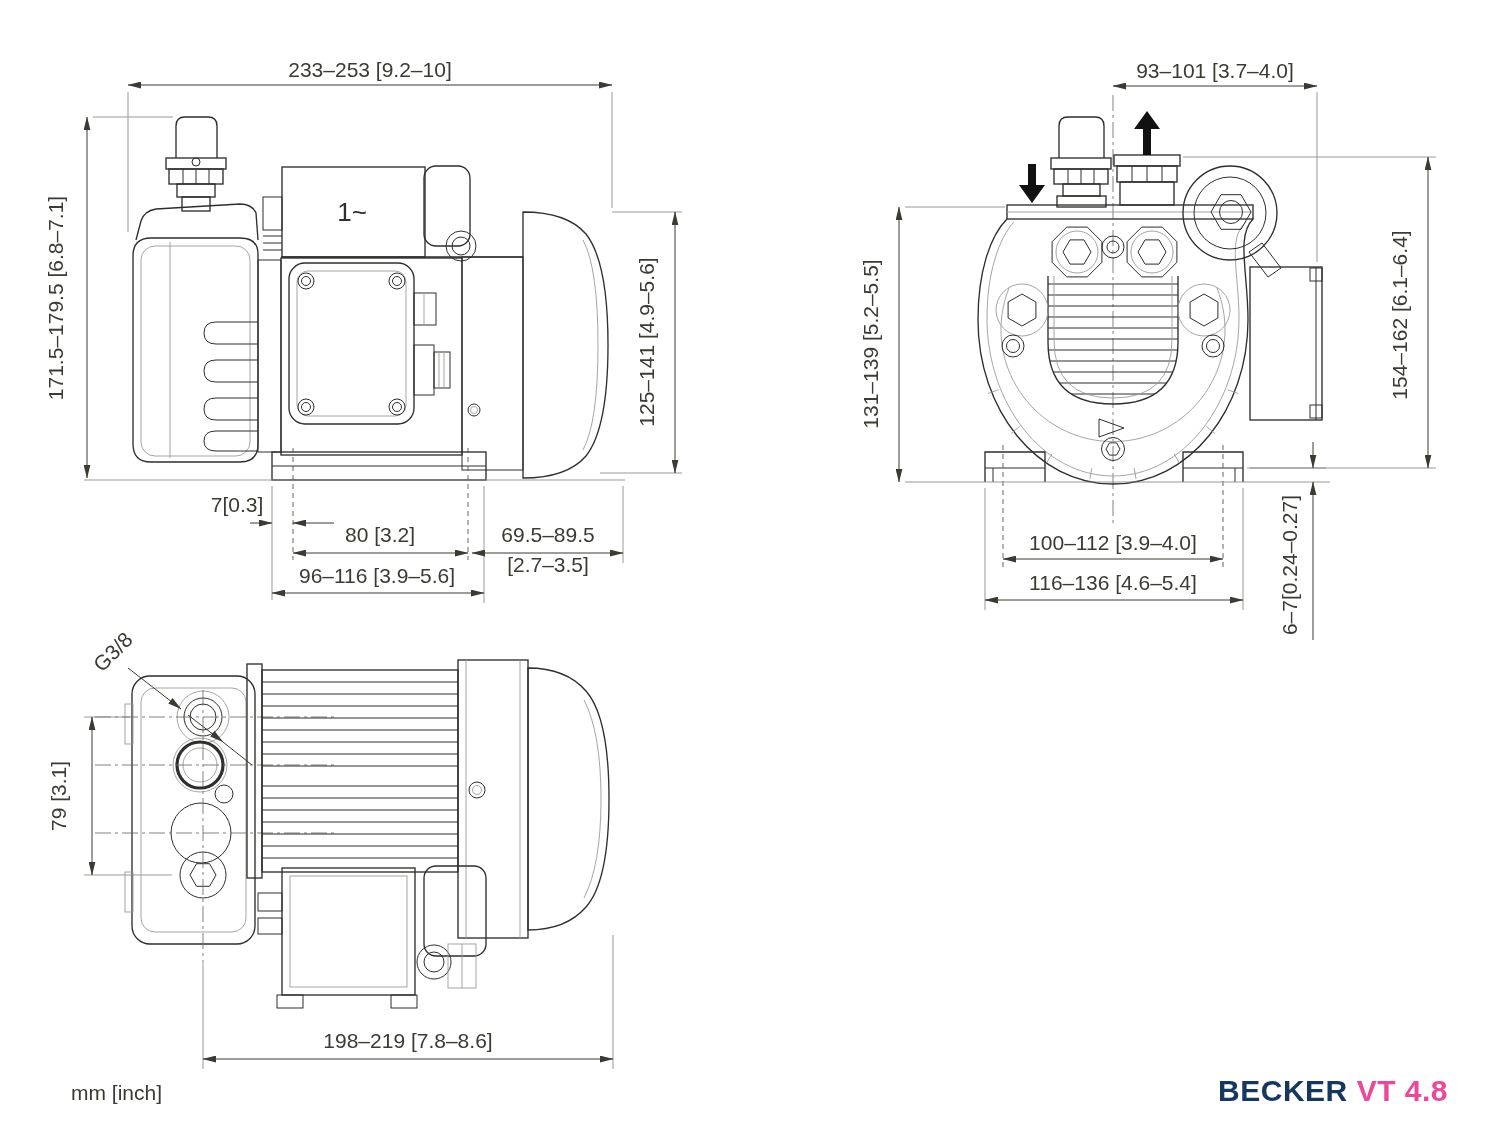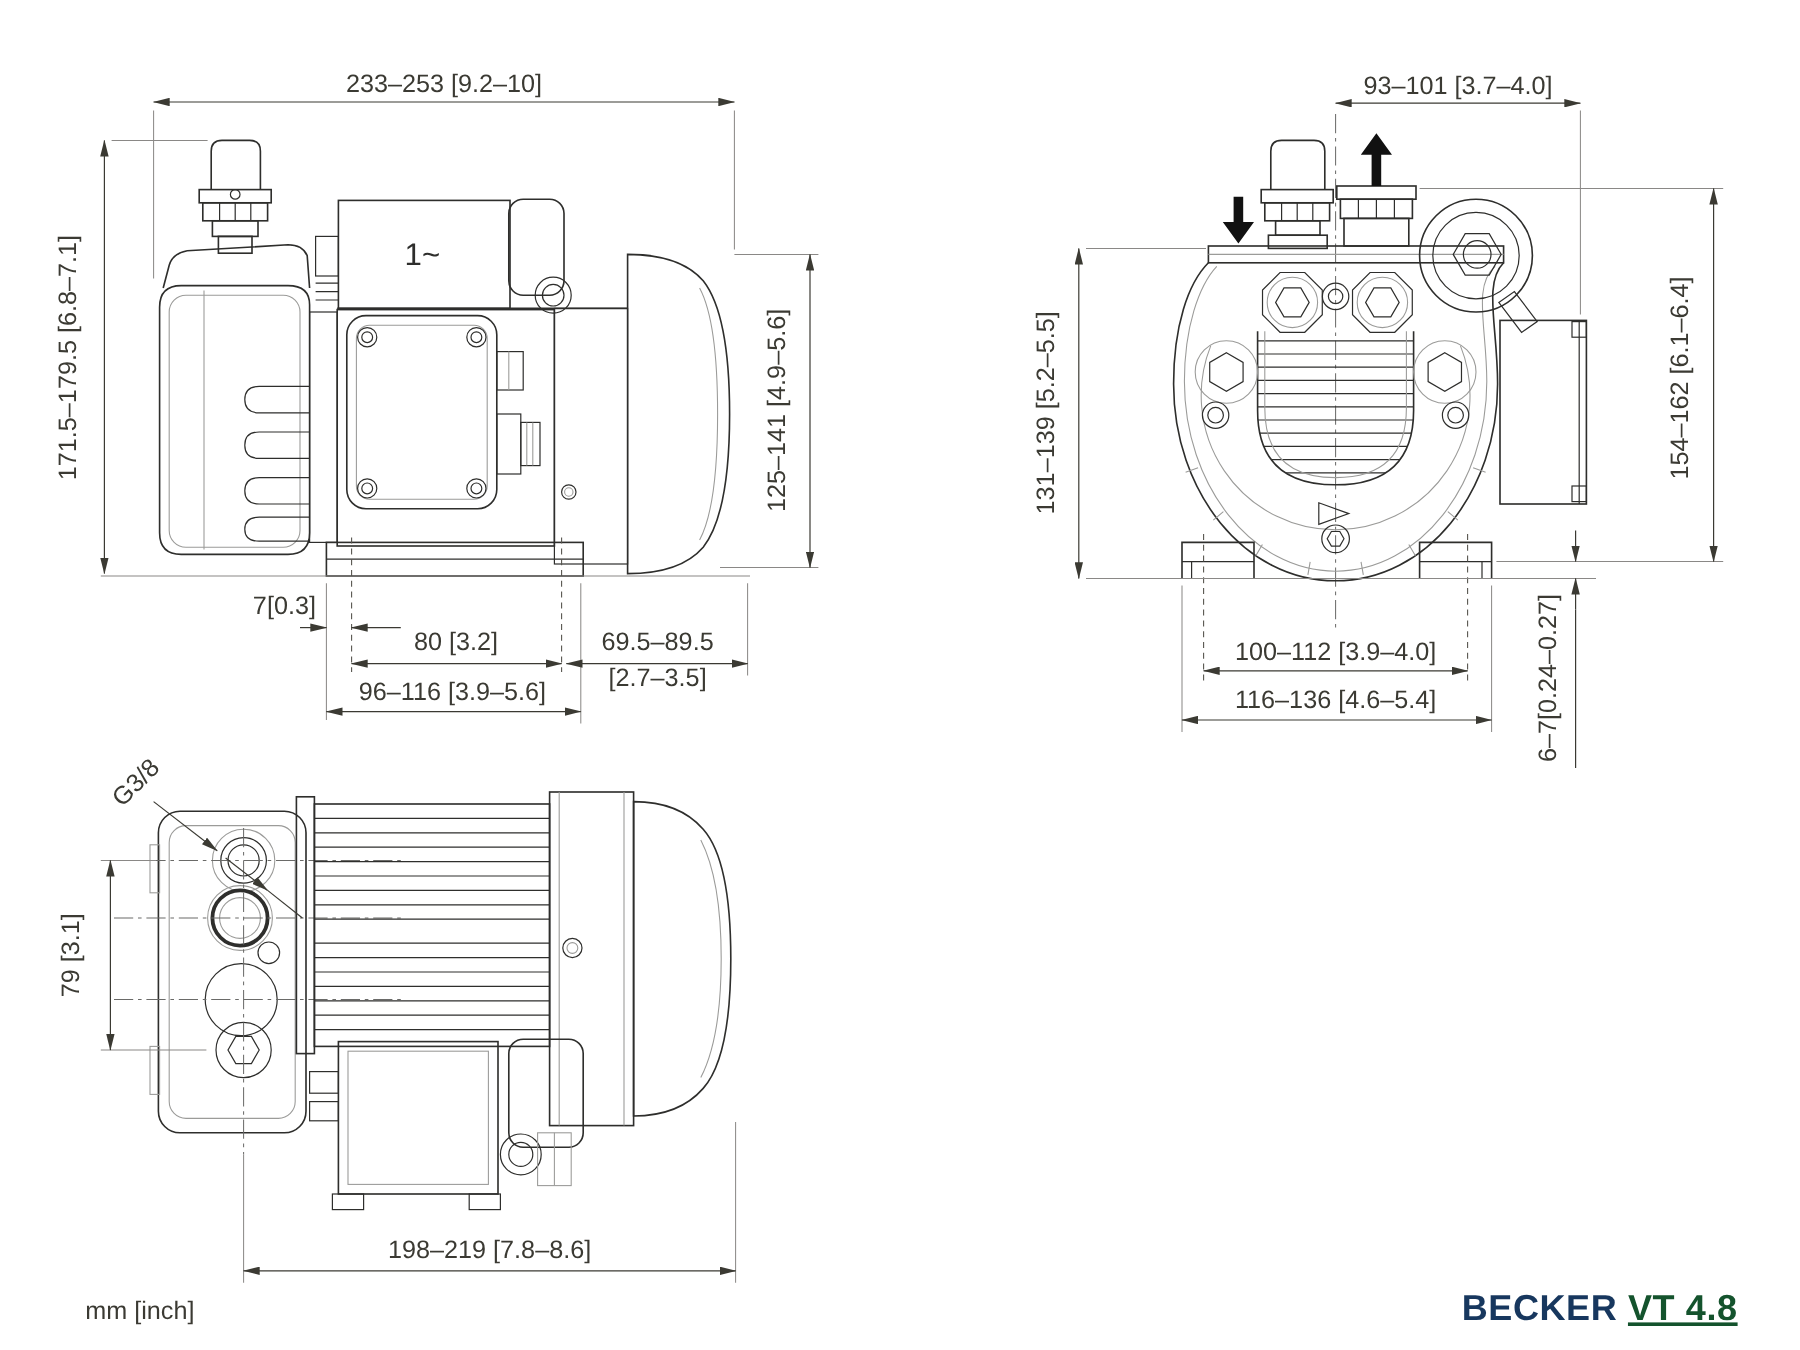--- a/index.html
+++ b/index.html
@@ -299,14 +299,14 @@
     <line class="dl" x1="92" y1="717" x2="92" y2="875" marker-start="url(#arr)" marker-end="url(#arr)"></line>
     <text class="dim" x="66" y="796" text-anchor="middle" transform="rotate(-90 66 796)">79 [3.1]</text>
 
     <path class="xl" d="M203,962 V1069 M613,935 V1069"></path>
     <text class="dim" x="408" y="1048" text-anchor="middle">198–219 [7.8–8.6]</text>
     <line class="dl" x1="203" y1="1059" x2="613" y2="1059" marker-start="url(#arr)" marker-end="url(#arr)"></line>
   </g>
 </svg>
 
 <div class="units">mm [inch]</div>
-<div class="logo"><span id="brandName" style="color: rgb(23, 55, 94); margin-top: 12px;">BECKER</span><span>&nbsp;</span><span id="brandModel" style="color: #14532d; text-decoration: underline;">VT 4.8</span></div>
+<div class="logo"><span id="brandName" style="color: rgb(23, 55, 94); margin-top: 12px;">BECKER</span><span>&nbsp;</span><span id="brandModel" style="color: #ec4899;">VT 4.8</span></div>
 </div>
 
 </body></html>

